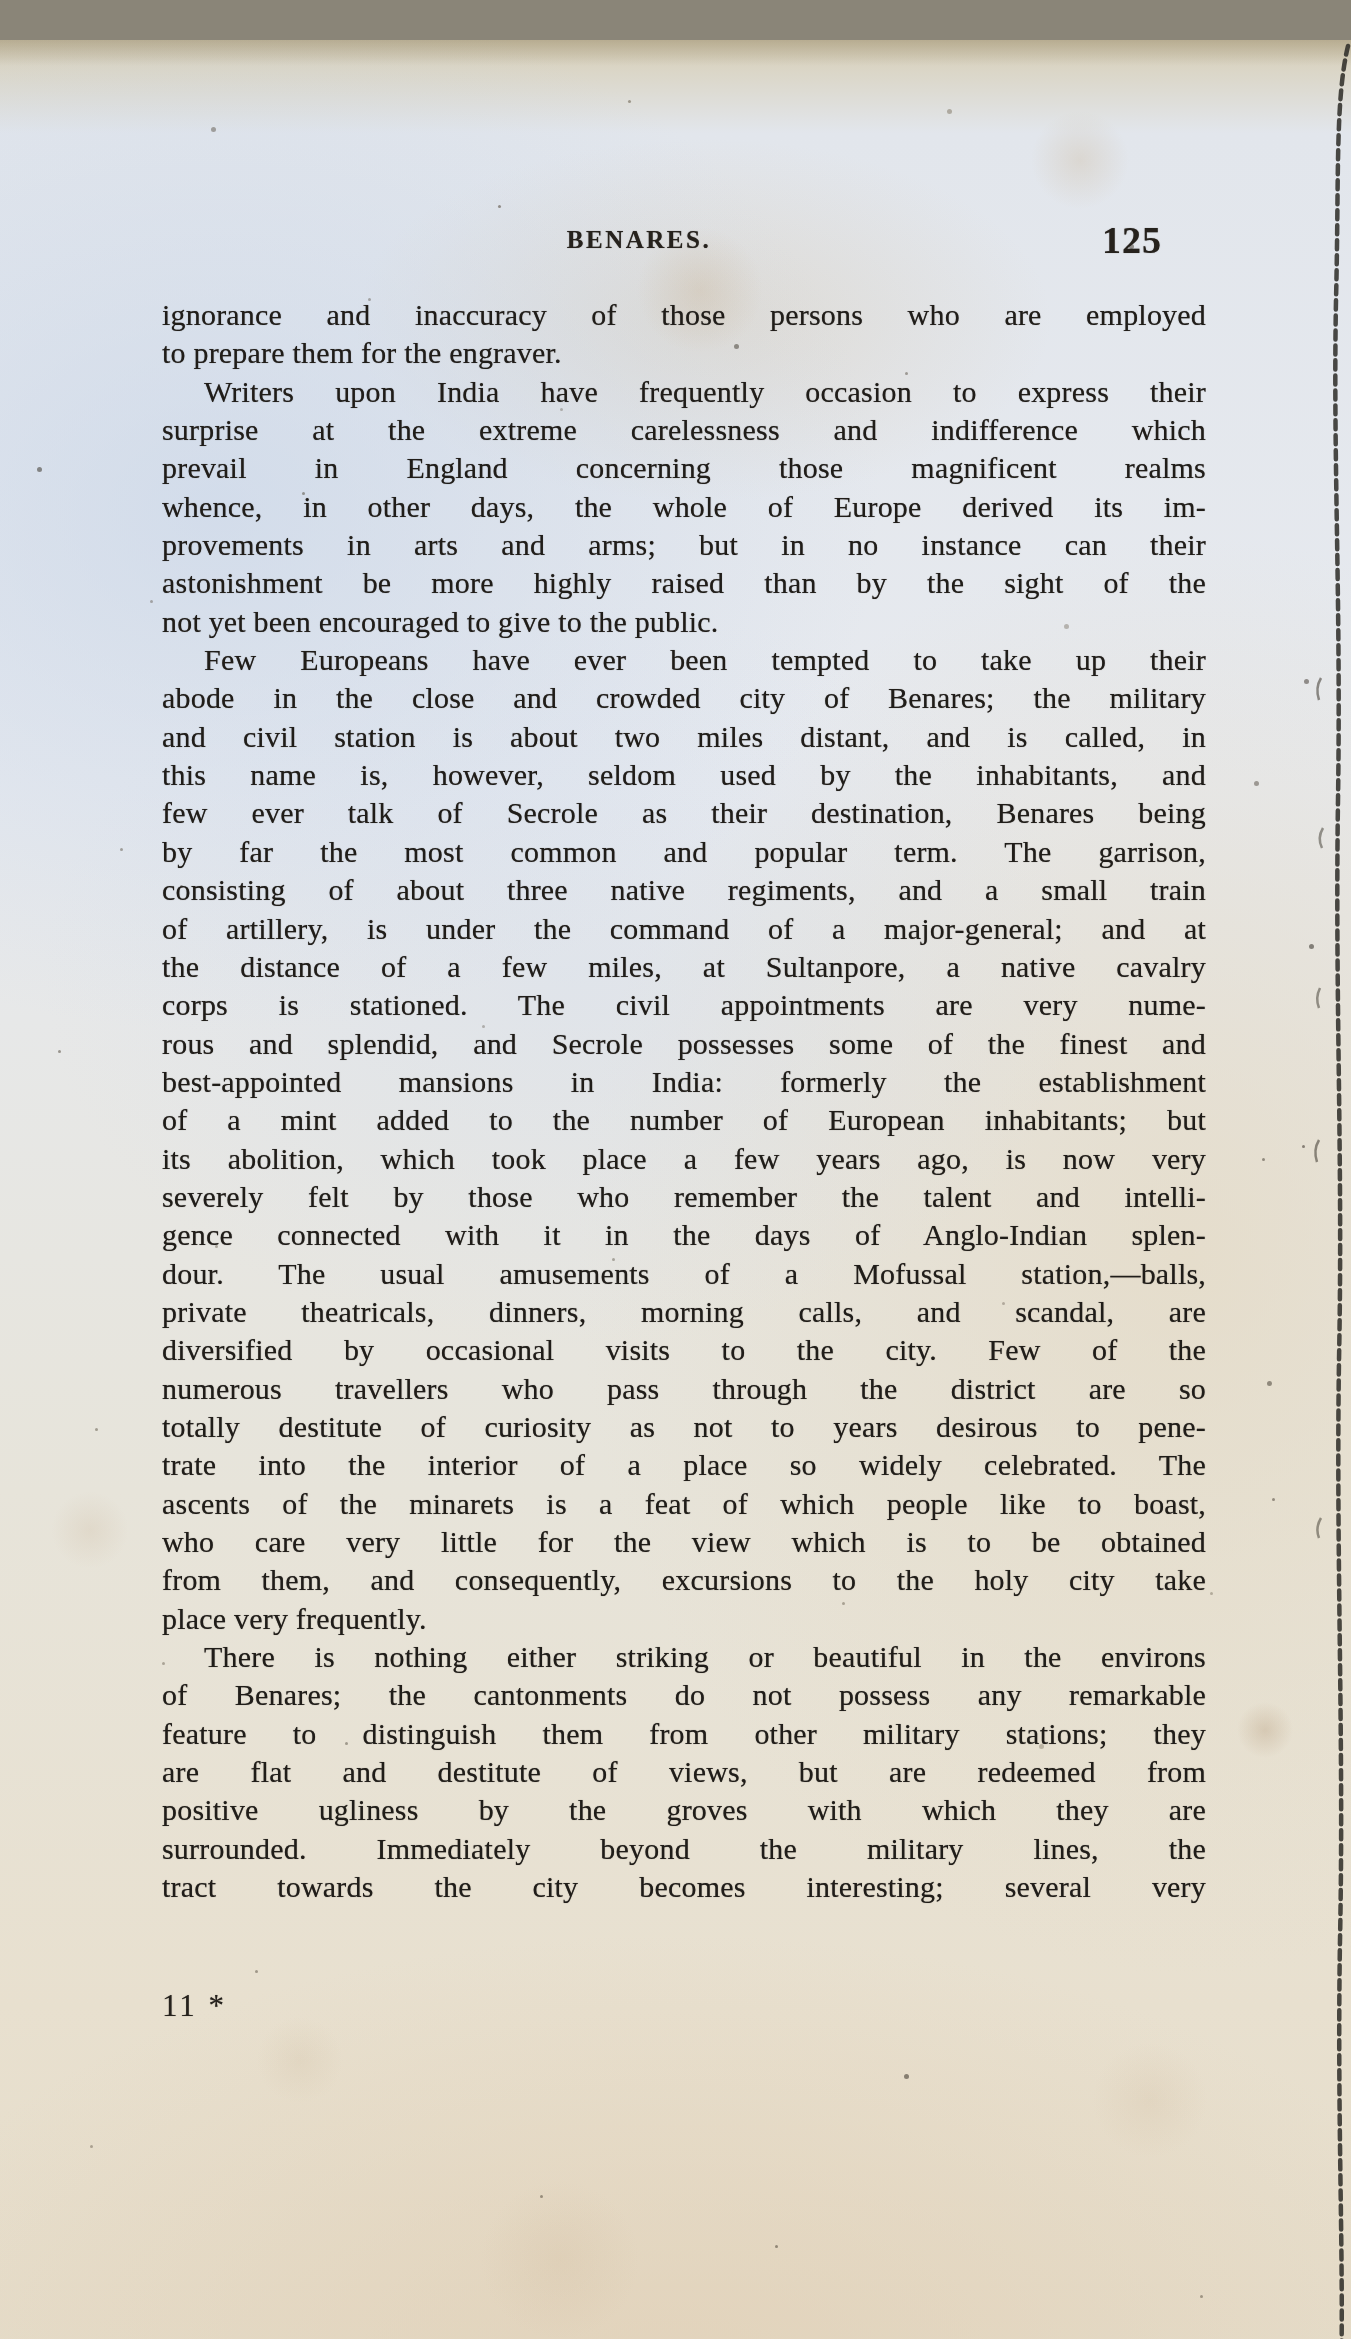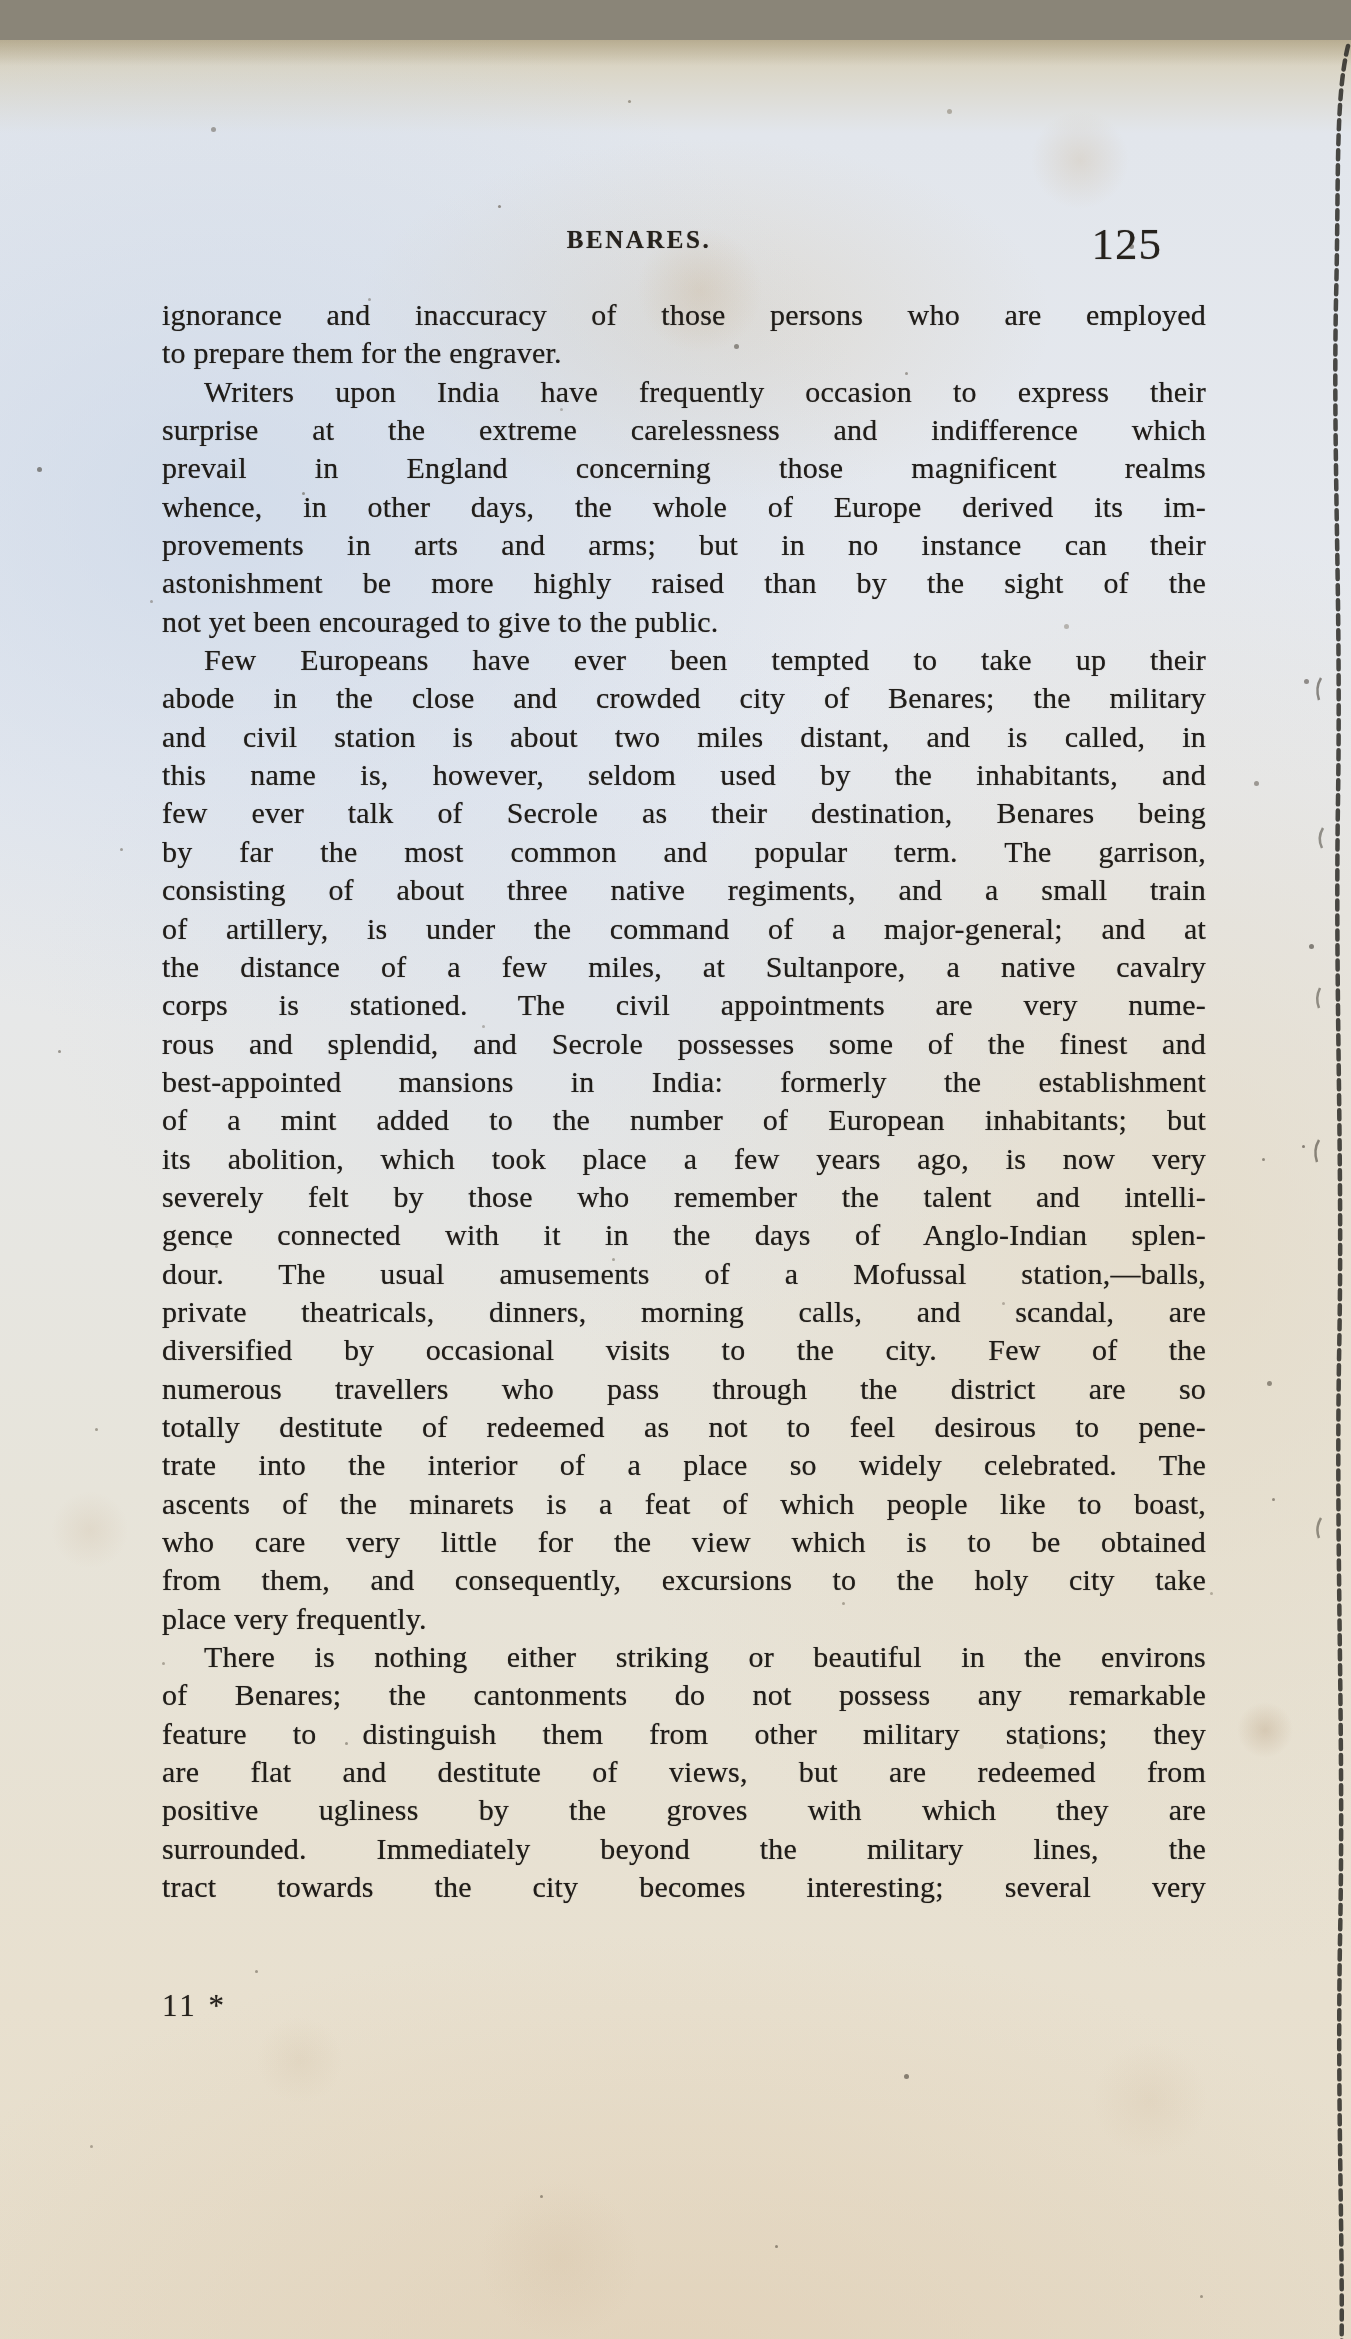--- a/index.html
+++ b/index.html
@@ -75,21 +75,21 @@
   }
   .head-title {
     position: absolute; left: 0; right: 90px; top: 8px;
     text-align: center;
     font-size: 25px; font-weight: 700; letter-spacing: 2.5px;
     color: #26221d;
     text-shadow: 0 0 1px rgba(38,34,29,0.55);
   }
   .head-page-number {
     position: absolute; right: 44px; top: 0;
-    font-size: 45px; font-weight: 400; letter-spacing: 1px;
+    font-size: 38px; font-weight: 700; letter-spacing: 1px;
     color: #26221d;
     text-shadow: 0 0 1px rgba(38,34,29,0.5);
   }
 
   .text-block {
     position: absolute; left: 162px; top: 256px; width: 1044px;
     font-size: 30px; line-height: 38.35px;
     letter-spacing: 0.2px;
     text-shadow: 0 0 0.8px rgba(32,28,24,0.65);
   }
@@ -163,21 +163,21 @@
         <div class="line">rous and splendid, and Secrole possesses some of the finest and</div>
         <div class="line">best-appointed mansions in India: formerly the establishment</div>
         <div class="line">of a mint added to the number of European inhabitants; but</div>
         <div class="line">its abolition, which took place a few years ago, is now very</div>
         <div class="line">severely felt by those who remember the talent and intelli-</div>
         <div class="line">gence connected with it in the days of Anglo-Indian splen-</div>
         <div class="line">dour. The usual amusements of a Mofussal station,—balls,</div>
         <div class="line">private theatricals, dinners, morning calls, and scandal, are</div>
         <div class="line">diversified by occasional visits to the city. Few of the</div>
         <div class="line">numerous travellers who pass through the district are so</div>
-        <div class="line">totally destitute of redeemed as not to feel desirous to pene-</div>
+        <div class="line">totally destitute of curiosity as not to years desirous to pene-</div>
         <div class="line">trate into the interior of a place so widely celebrated. The</div>
         <div class="line">ascents of the minarets is a feat of which people like to boast,</div>
         <div class="line">who care very little for the view which is to be obtained</div>
         <div class="line">from them, and consequently, excursions to the holy city take</div>
         <div class="line last">place very frequently.</div>
       </div>
       <div class="para indent">
         <div class="line">There is nothing either striking or beautiful in the environs</div>
         <div class="line">of Benares; the cantonments do not possess any remarkable</div>
         <div class="line">feature to distinguish them from other military stations; they</div>

